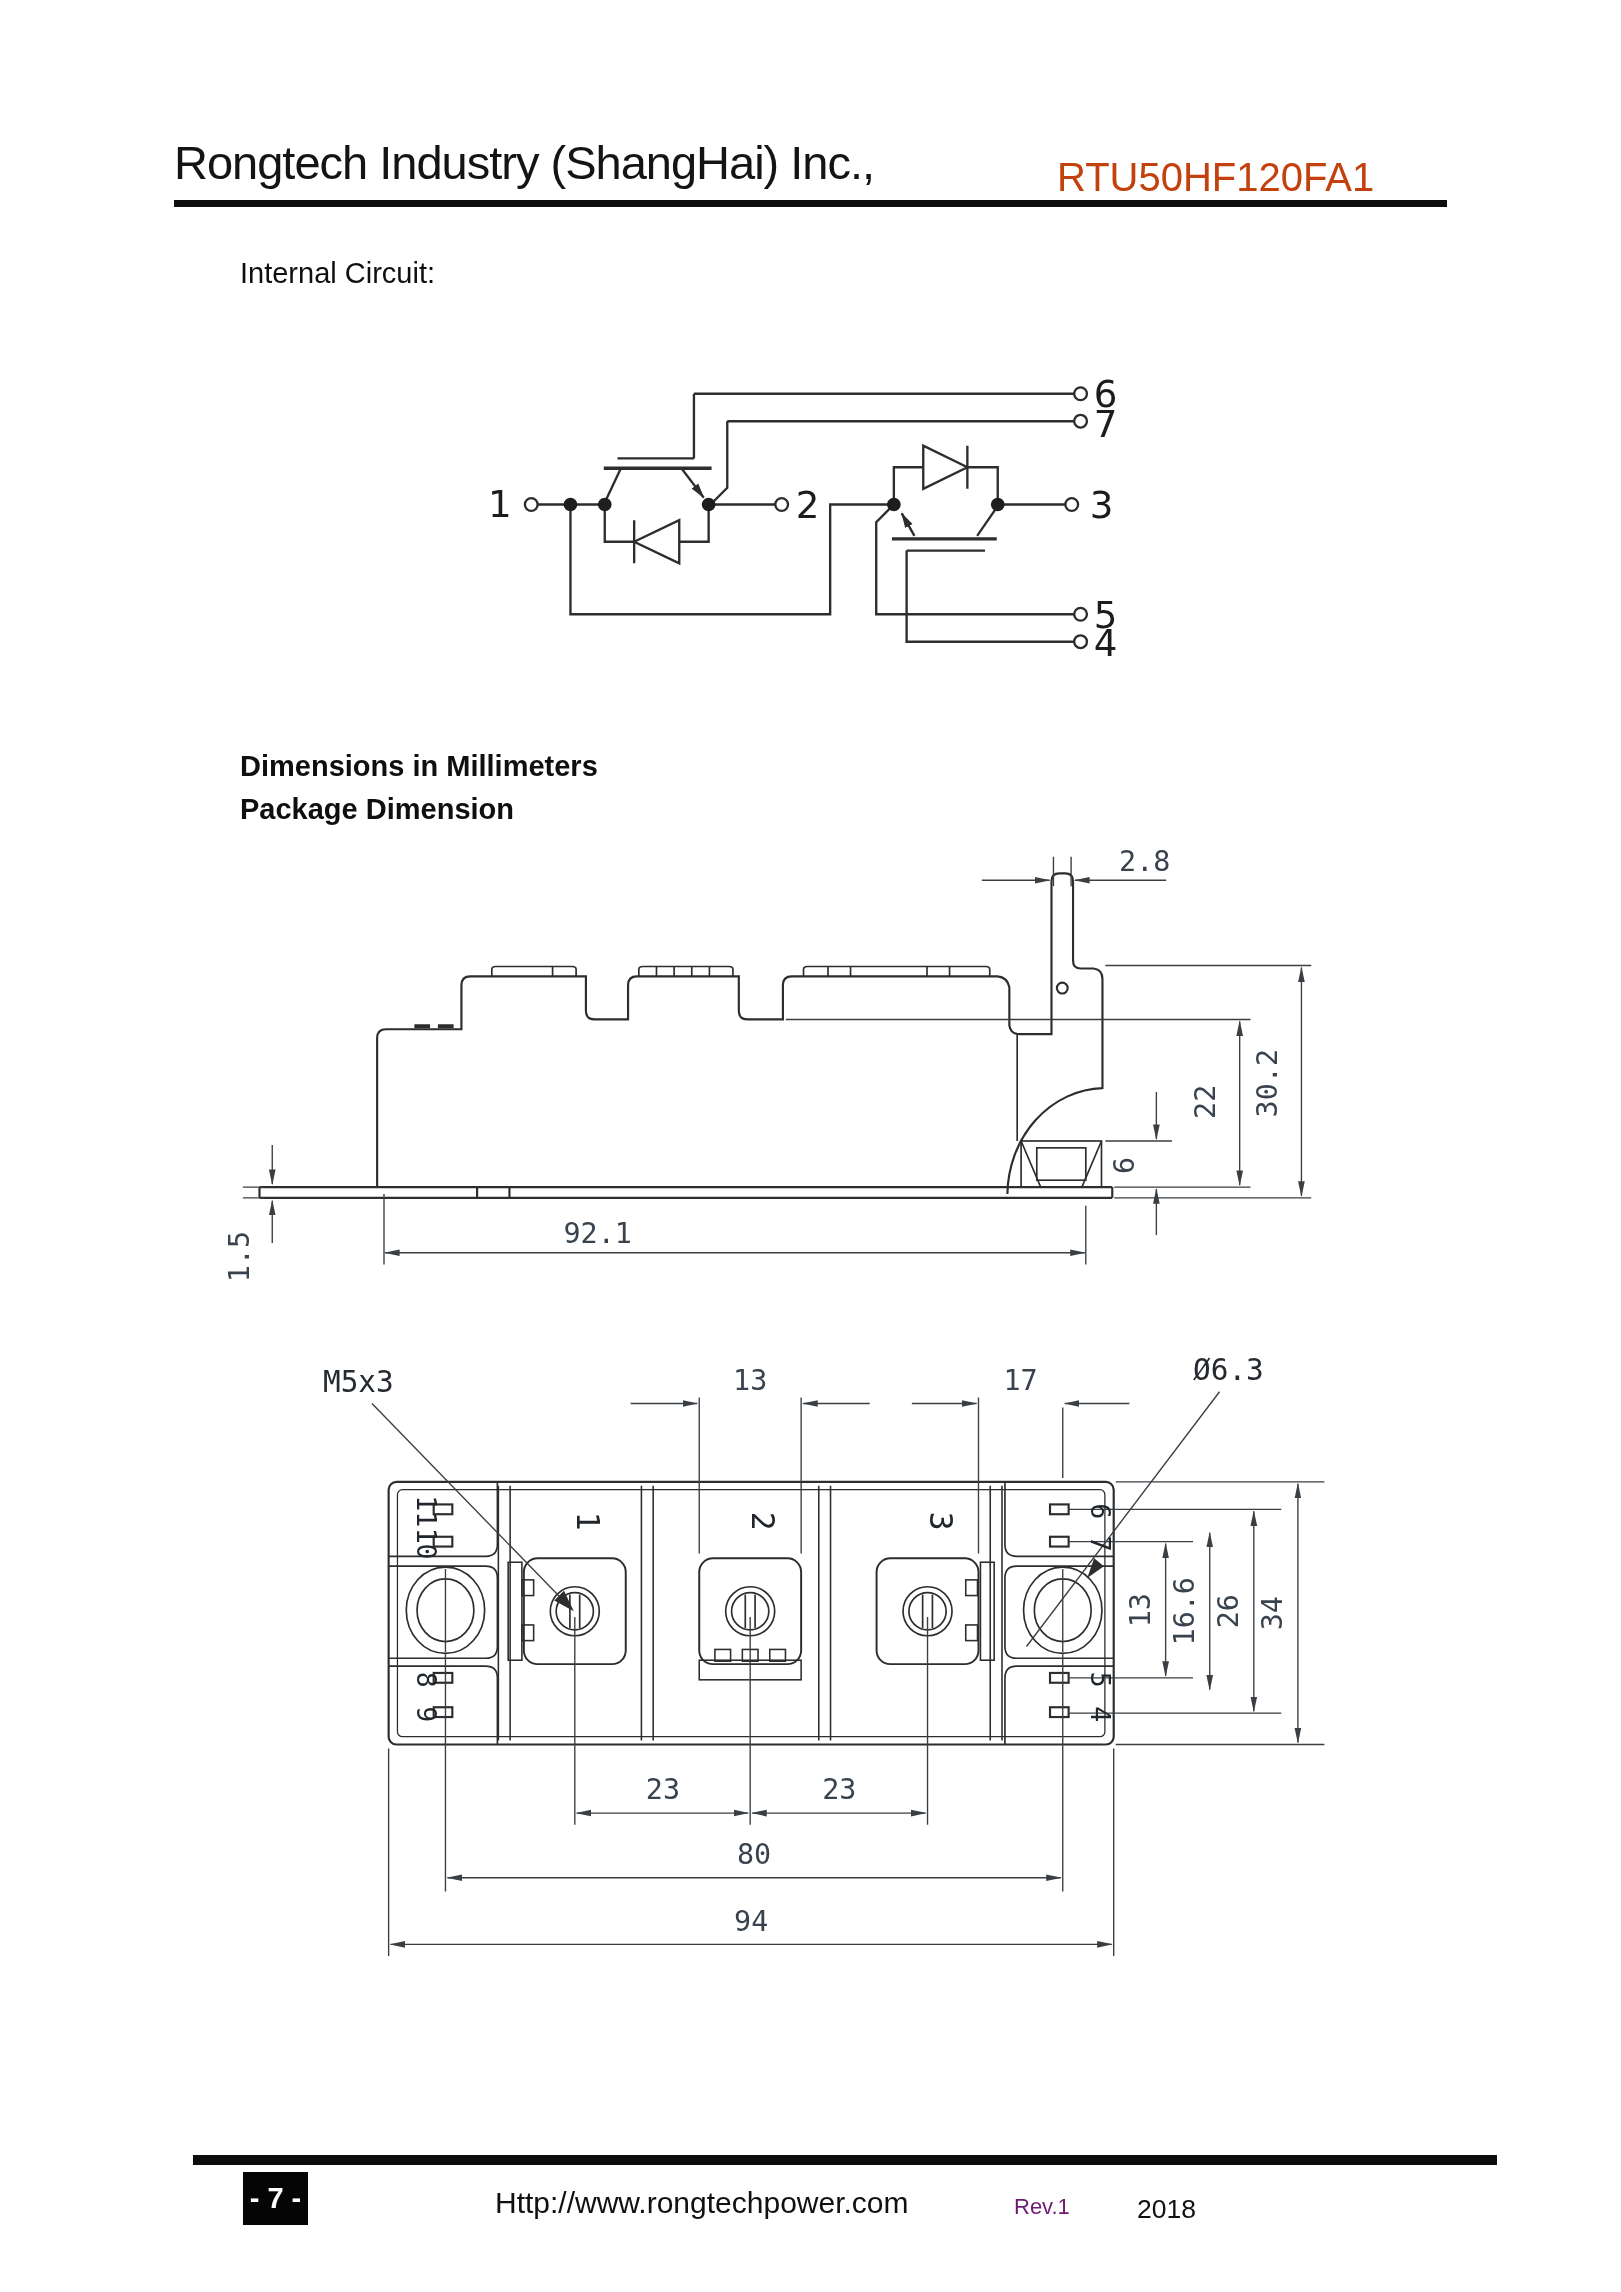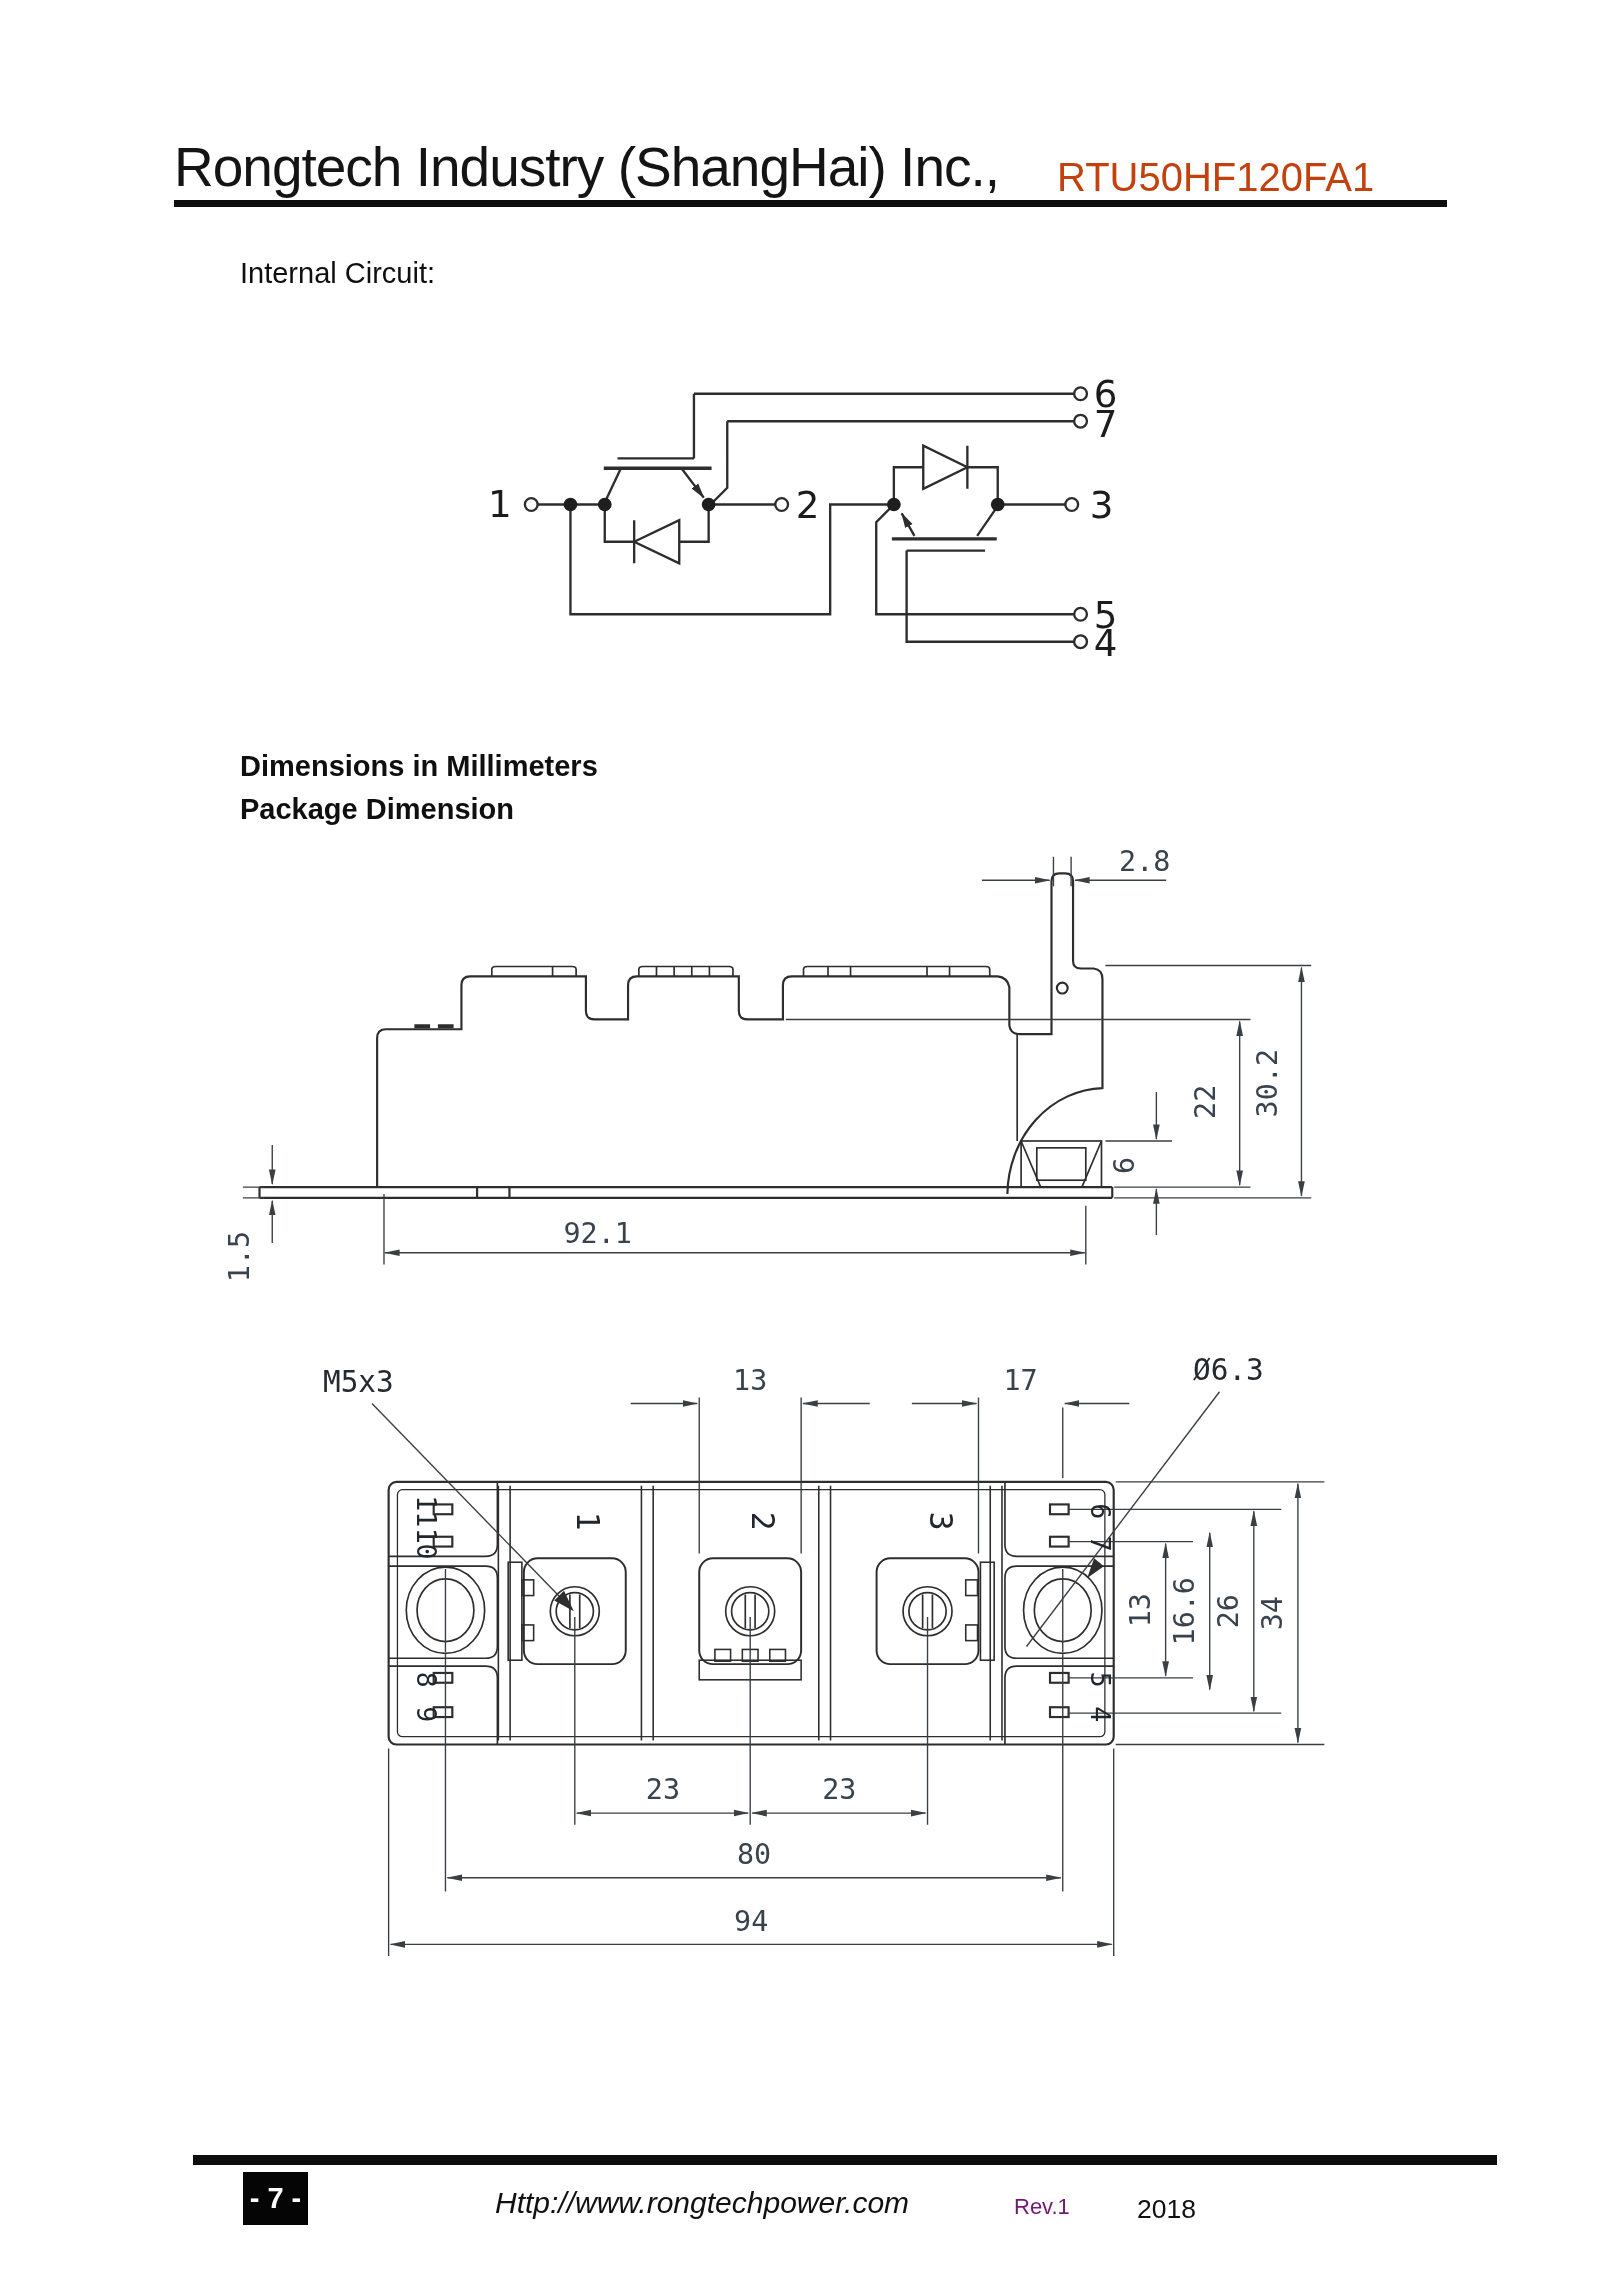--- a/index.html
+++ b/index.html
@@ -1,30 +1,30 @@
 <!DOCTYPE html>
 <html><head>
 <meta charset="utf-8">
 <style>
   html,body{margin:0;padding:0;background:#888;}
   .page{position:relative;width:1621px;height:2293px;background:#ffffff;overflow:hidden;
         font-family:"Liberation Sans",sans-serif;color:#111;}
   .abs{position:absolute;}
-  .company{left:174px;top:135px;font-size:55px;letter-spacing:-1px;color:#141414;text-align:right;}
+  .company{left:174px;top:135px;font-size:47px;letter-spacing:-1px;color:#141414;text-align:right;}
   .partno{left:1057px;top:155px;font-size:40px;color:#c2410c;}
   .hrule{left:174px;top:200px;width:1273px;height:6.9px;background:#0d0d0d;}
   .h-int{left:240px;top:257px;font-size:29px;font-weight:normal;color:#0f0f0f;}
   .h-pkg{left:240px;top:745px;font-size:29px;font-weight:bold;line-height:43px;color:#0f0f0f;}
   .ckt-svg{left:392px;top:333px;}
   .side-svg{left:186px;top:841px;}
   .top-svg{left:225px;top:1264px;}
   .f-rule{left:193px;top:2155px;width:1304px;height:9.8px;background:#0d0d0d;}
   .f-page{left:243px;top:2172px;width:65px;height:53px;background:#050505;color:#fff;
           font-size:29px;font-weight:bold;display:flex;align-items:center;justify-content:center;}
-  .f-url{left:495px;top:2186px;font-size:30px;color:#101010;font-style:italic;}
+  .f-url{left:495px;top:2186px;font-size:30px;color:#101010;}
   .f-rev{left:1014px;top:2194px;font-size:22px;color:#701a75;text-align:center;}
   .f-year{left:1137px;top:2194px;font-size:26.5px;color:#101010;}
   svg{overflow:visible;}
   svg text{fill:#1c1c1c;}
   .ckt  text{font-family:"DejaVu Sans",sans-serif;font-size:38px;}
   .cad  text{font-family:"DejaVu Sans Mono",monospace;}
   .dimtext{font-size:29px;fill:#39434e;}
   .lbltext{font-size:30px;fill:#242a30;}
   .termnum{font-size:32px;fill:#20262c;}
   .pinnum{font-size:27px;fill:#20262c;}

